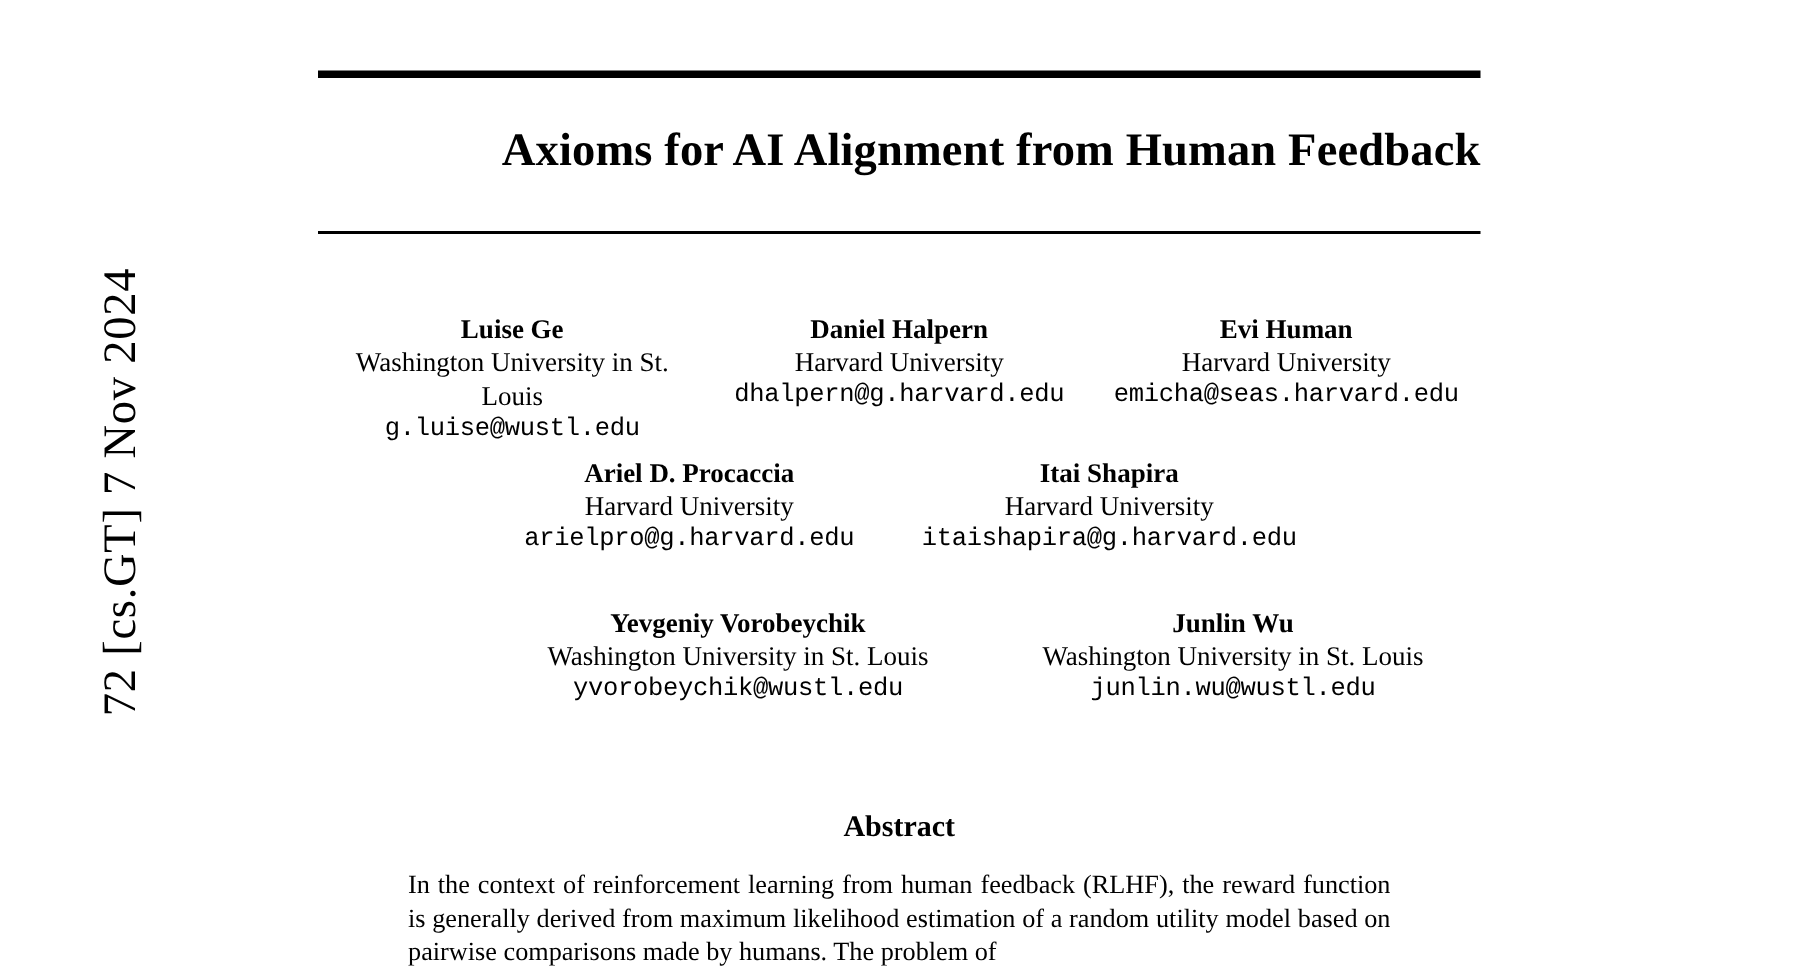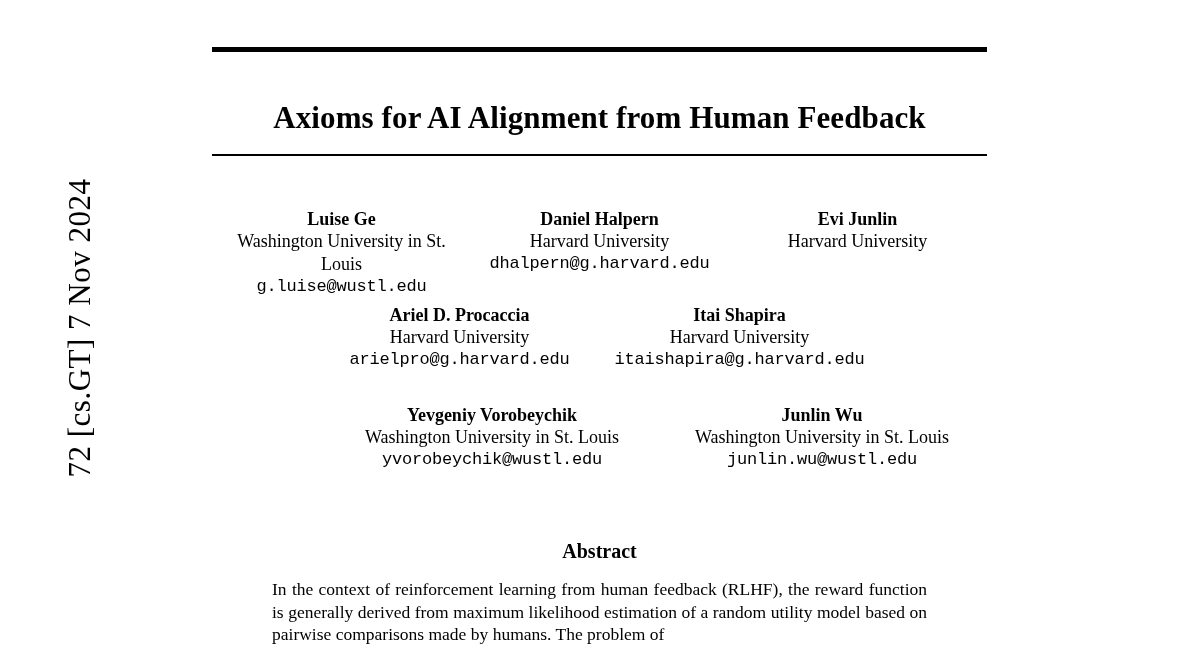--- a/index.html
+++ b/index.html
@@ -63,26 +63,25 @@
     width: 775px;
     height: 2px;
     background: #000000;
   }
 
   .title {
     position: absolute;
     left: 112px;
     top: 82px;
     width: 775px;
-    text-align: center;
+    text-align: right;
     font-size: 31px;
     font-weight: bold;
     font-family: "Liberation Serif", serif;
     letter-spacing: 0.1px;
-    margin-top: 18px;
   }
 
   
   .authors-row {
     position: absolute;
     display: flex;
     justify-content: center;
   }
   .row-1 { left: 112px; top: 208px; width: 775px; }
   .row-2 { left: 112px; top: 304px; width: 775px; align-items: flex-end; }
@@ -158,22 +157,23 @@
       <div class="author-name">Luise Ge</div>
       <div class="author-affil">Washington University in St. Louis</div>
       <div class="author-email">g.luise@wustl.edu</div>
     </div>
     <div class="author">
       <div class="author-name">Daniel Halpern</div>
       <div class="author-affil">Harvard University</div>
       <div class="author-email">dhalpern@g.harvard.edu</div>
     </div>
     <div class="author">
-      <div class="author-name">Evi Junlin</div>
-      <div class="author-affil">Harvard University</div>
+      <div class="author-name">Evi Human</div>
+      <div class="author-affil">Harvard University</div>
+      <div class="author-email">emicha@seas.harvard.edu</div>
     </div>
   </div>
 
   <div class="authors-row row-2">
     <div class="author">
       <div class="author-name">Ariel D. Procaccia</div>
       <div class="author-affil">Harvard University</div>
       <div class="author-email">arielpro@g.harvard.edu</div>
     </div>
     <div class="author">

